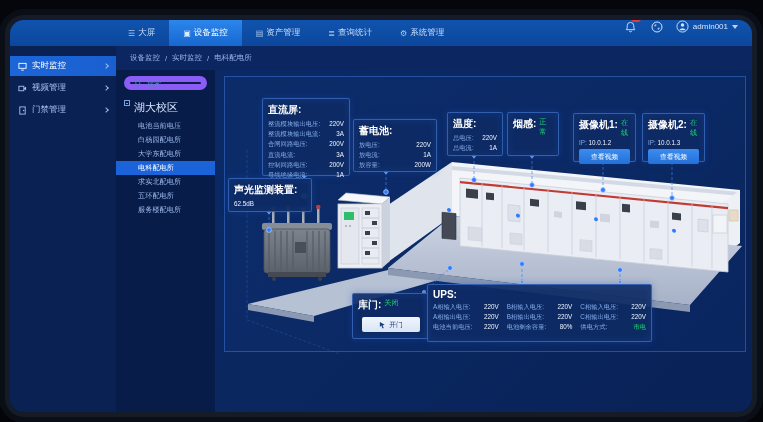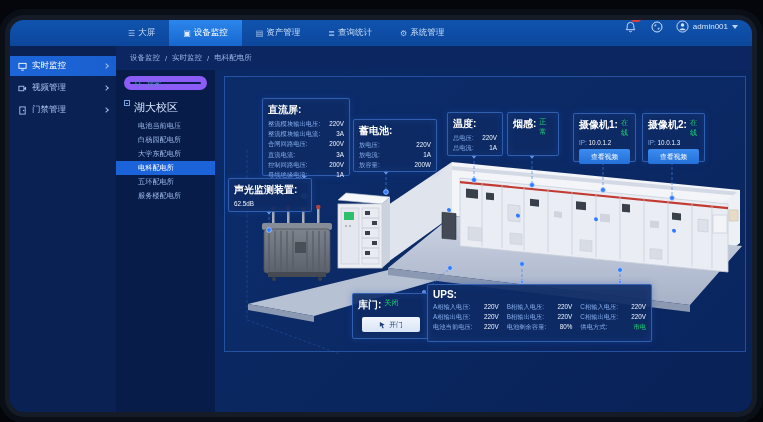--- a/index.html
+++ b/index.html
@@ -167,20 +167,21 @@
         <input type="text" placeholder="搜索" style="">
       </div>
       <div class="tree-root">
         <span class="minus"></span>
         <span>湖大校区</span>
       </div>
       <div class="tree-item">电池当前电压</div>
       <div class="tree-item">白杨园配电所</div>
       <div class="tree-item">大学东配电所</div>
       <div class="tree-item active">电科配电所</div>
+      <div class="tree-item">求实北配电所</div>
       <div class="tree-item">五环配电所</div>
       <div class="tree-item">服务楼配电所</div>
     </div>
 
     <div class="main-frame"></div>
 
     <svg class="scene" viewBox="0 0 742 392">
       <defs>
         <linearGradient id="floorG" x1="0" y1="0" x2="0" y2="1">
           <stop offset="0" stop-color="#ccd4e3"></stop>

